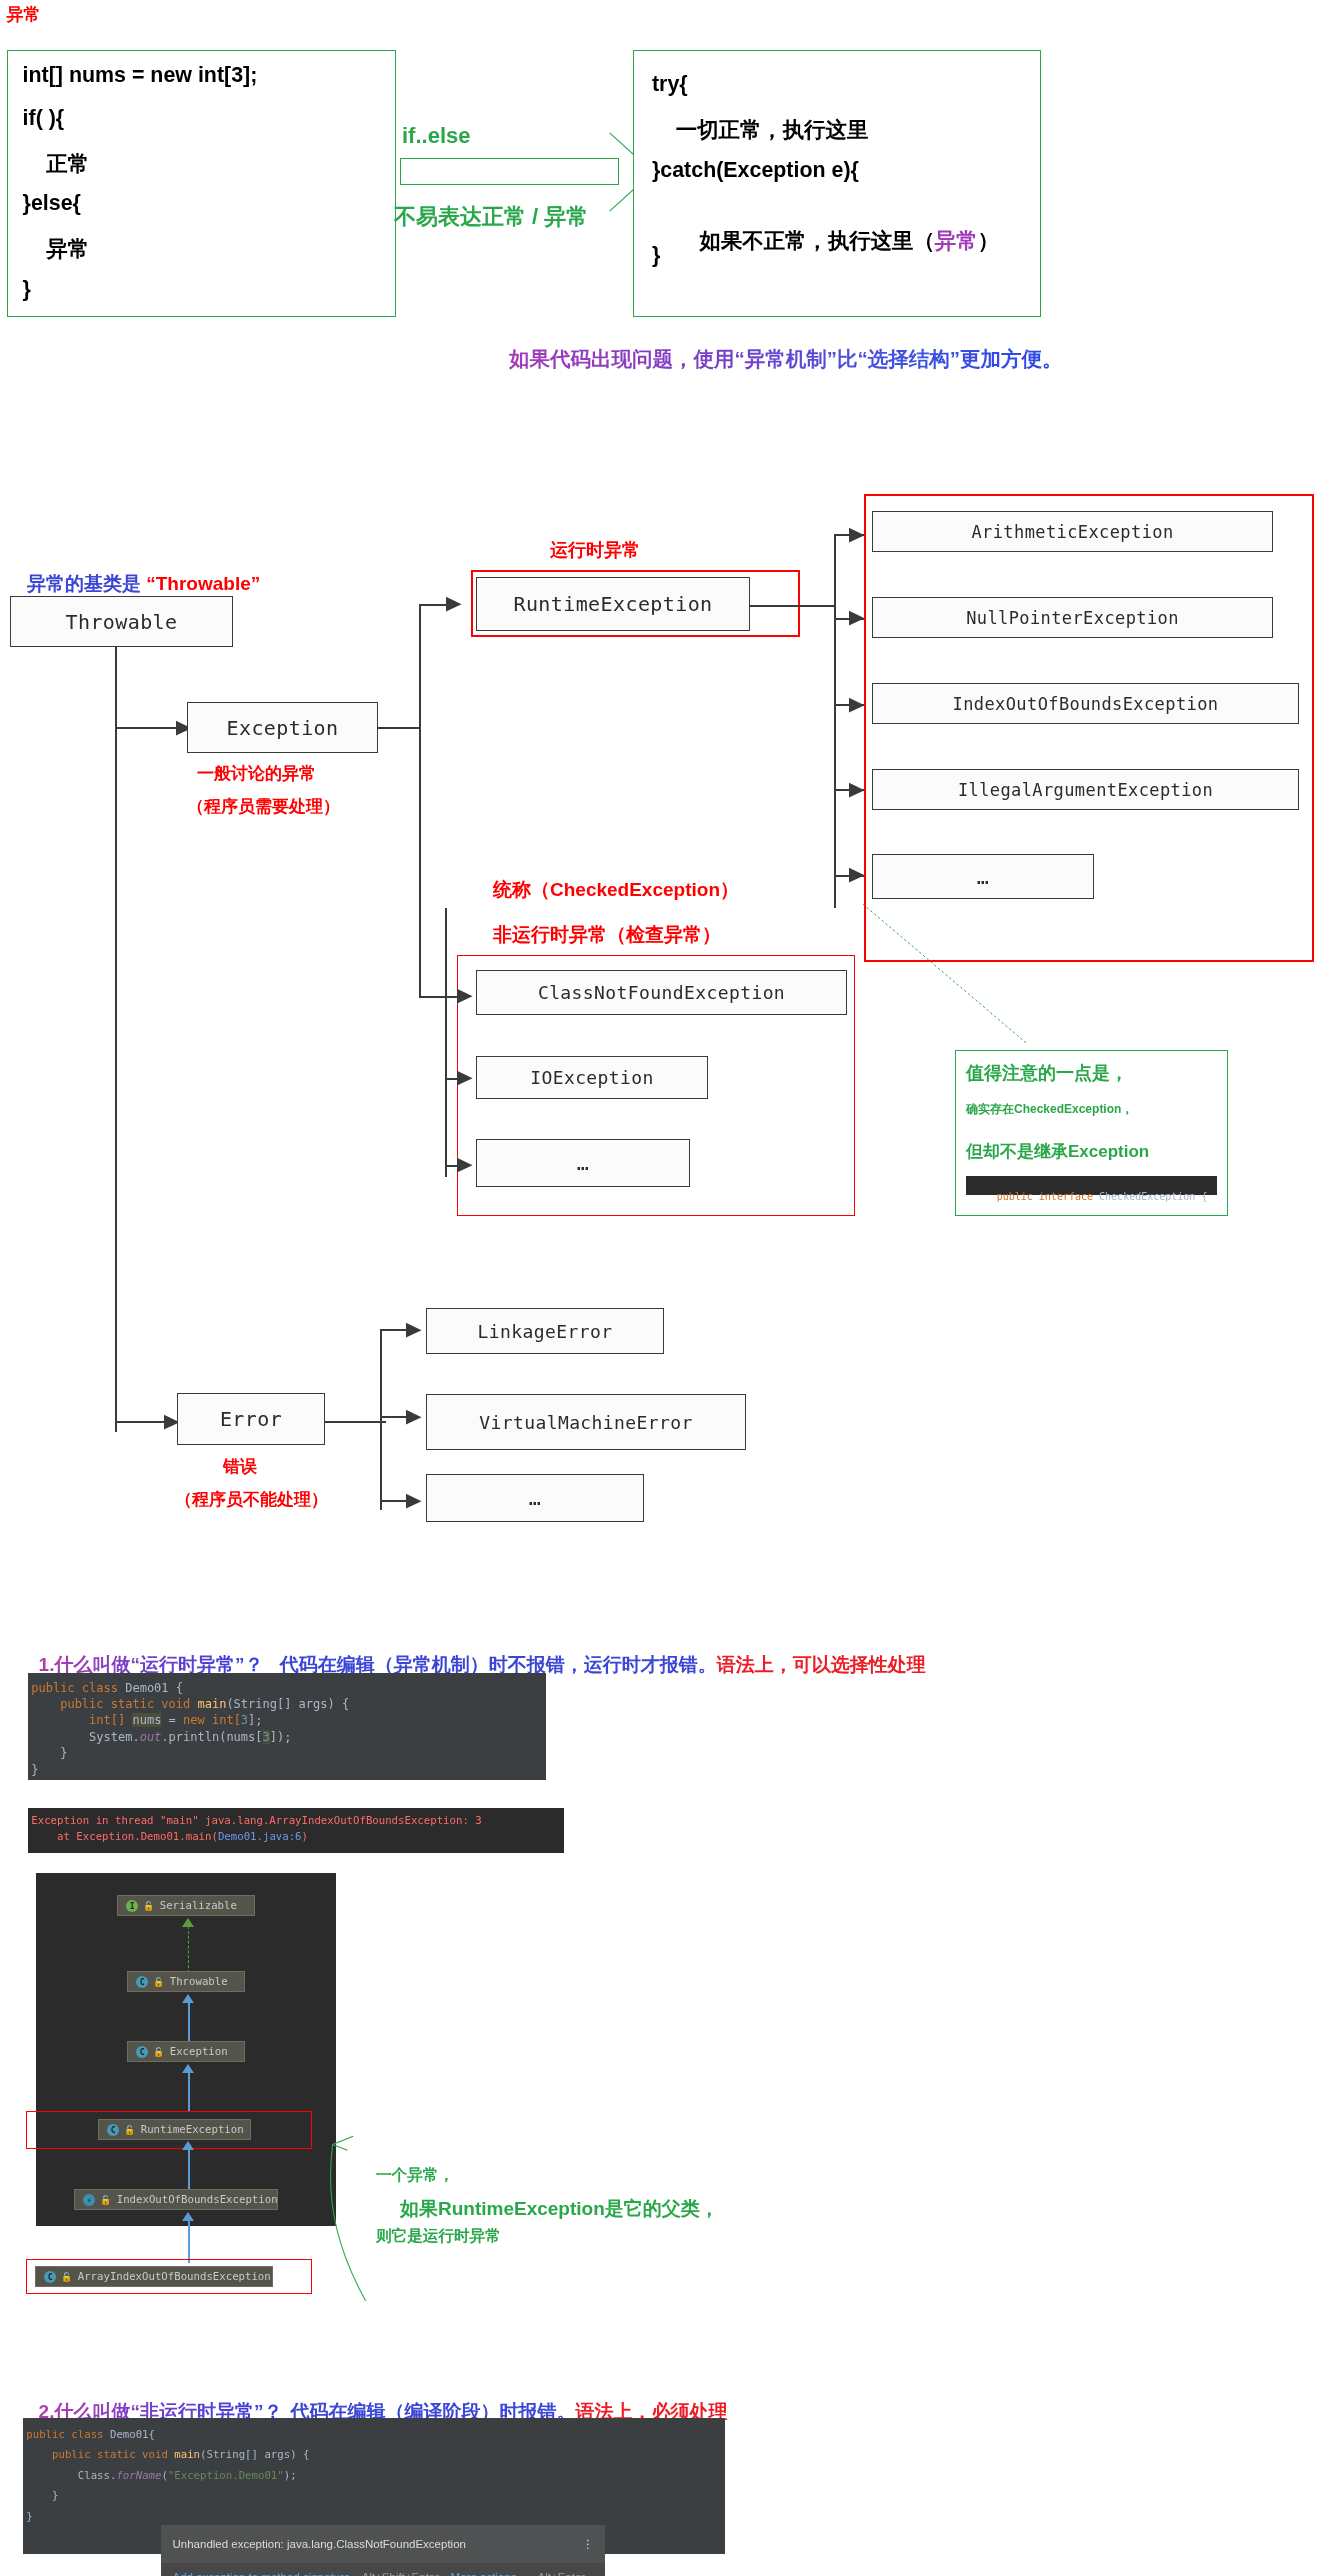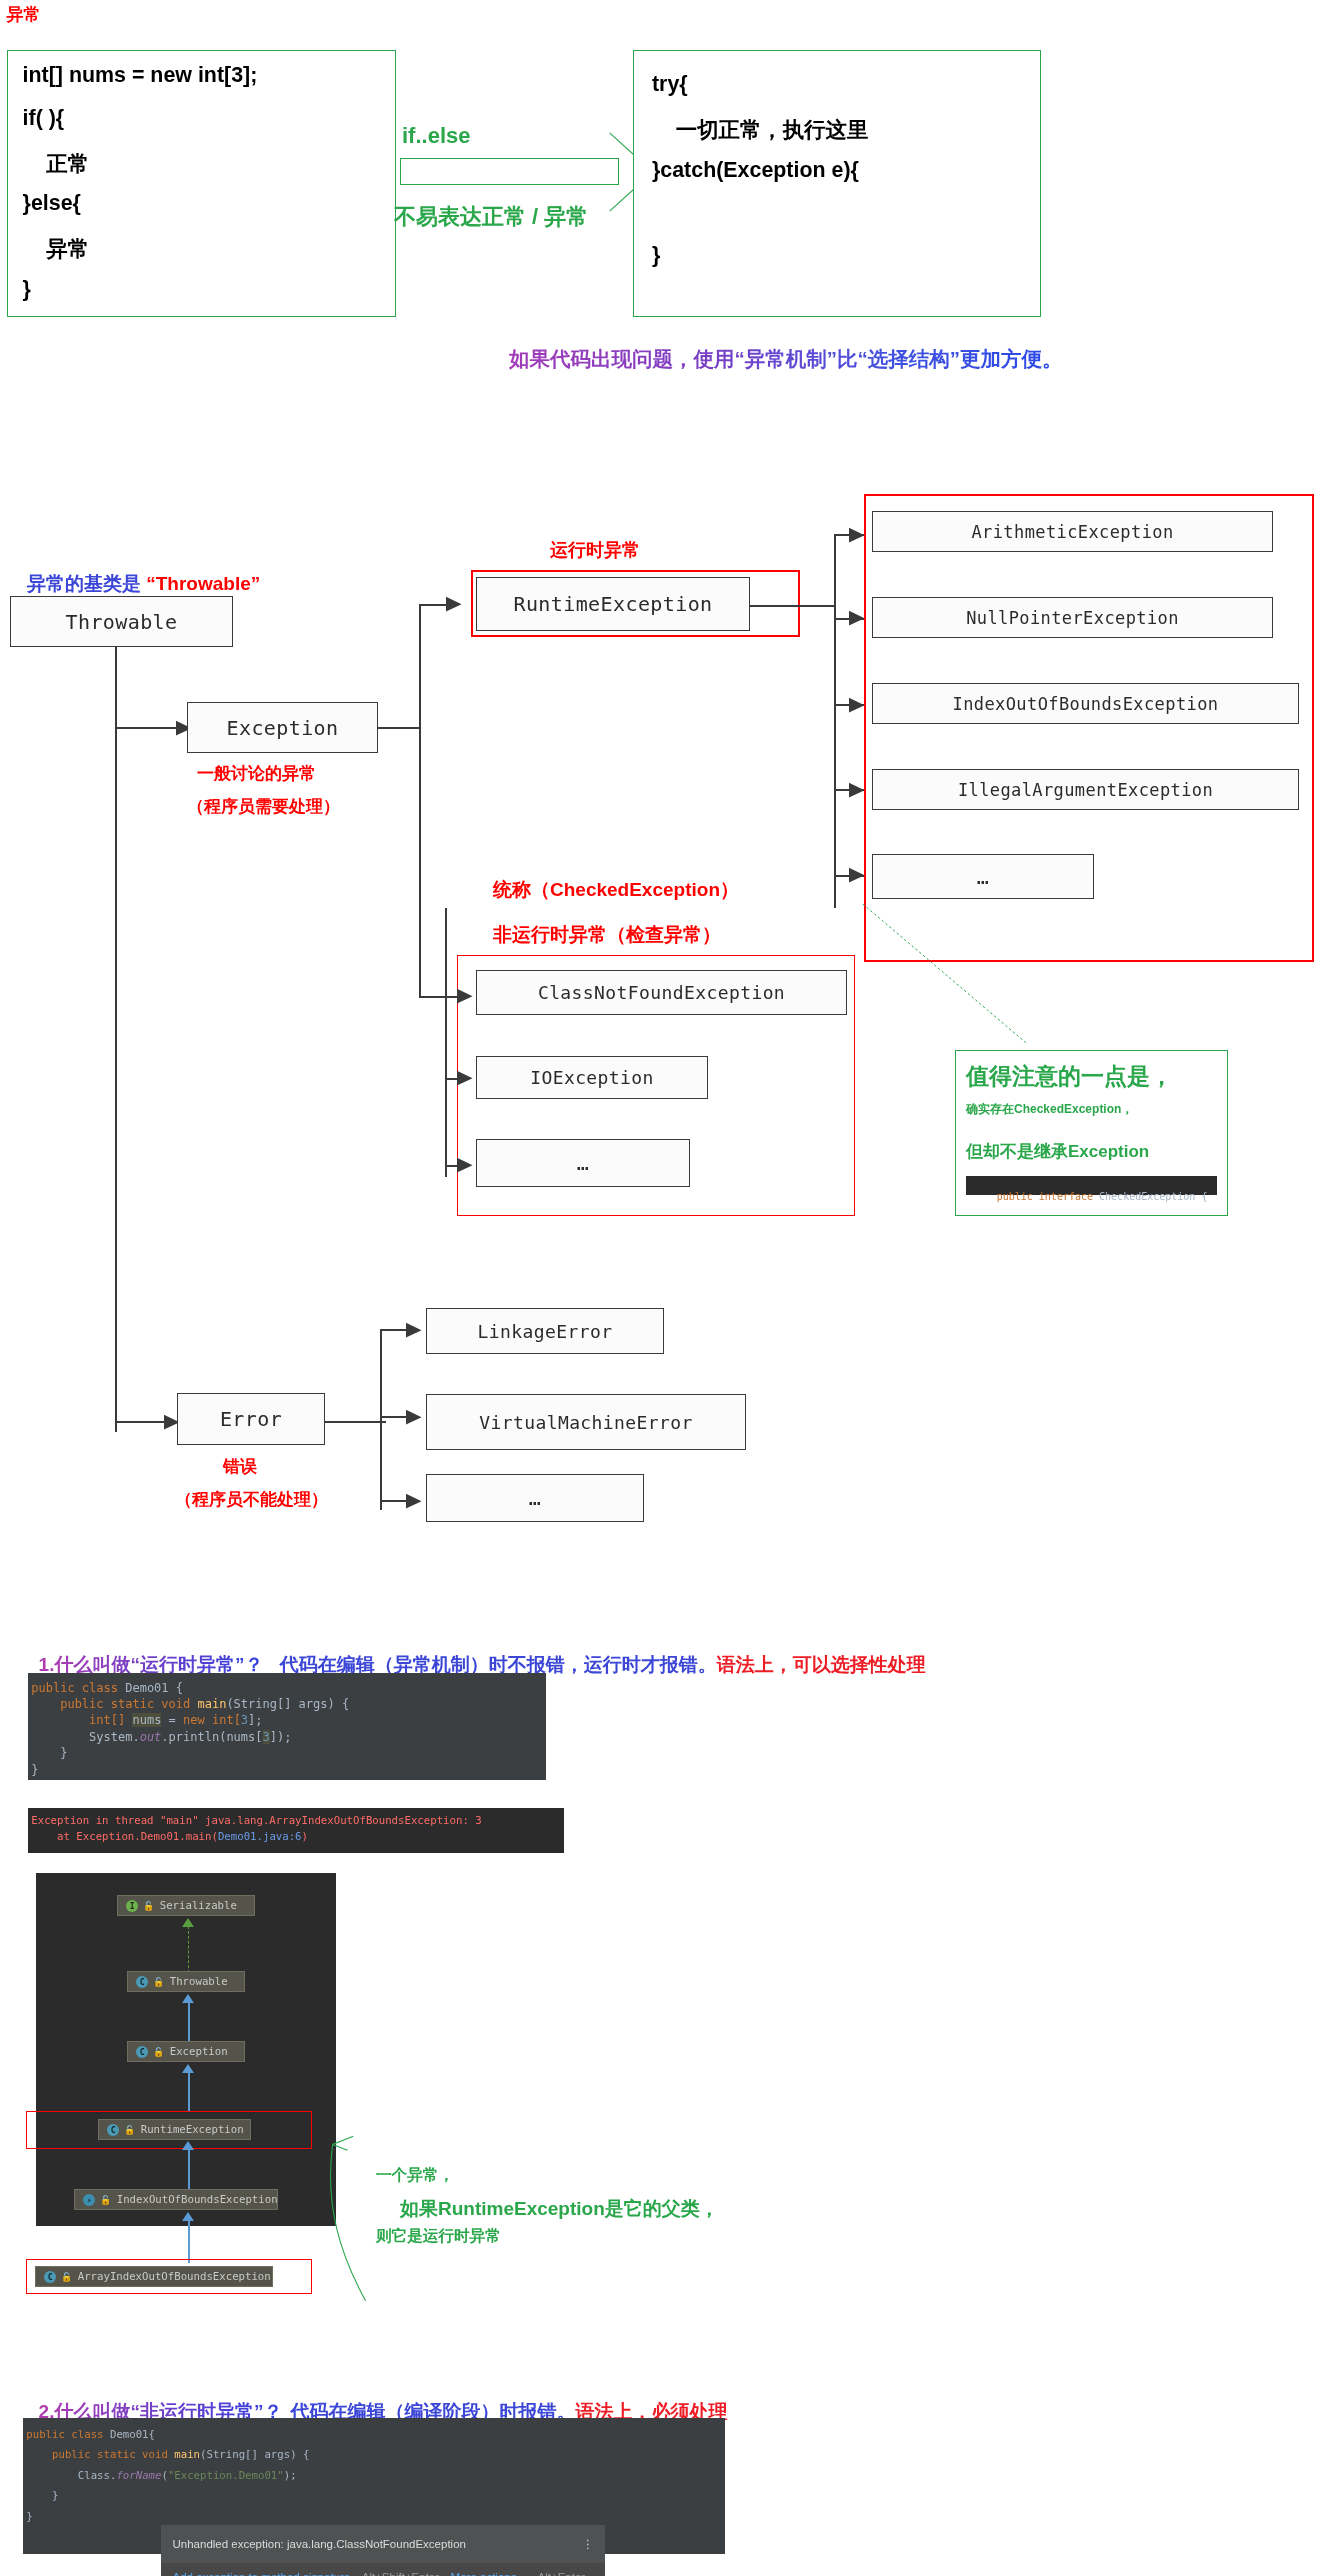--- a/index.html
+++ b/index.html
@@ -99,20 +99,23 @@
 <div class="abs arrowbody" style="left:400px;top:158px;width:219px;height:27px;"></div>
 <svg class="abs" style="left:608px;top:131px;" width="49" height="82" viewBox="0 0 60 100">
   <polyline points="2,2 55,50 2,98" fill="none" stroke="#2aa74a" stroke-width="1.4"></polyline>
 </svg>
 <div class="abs green-b" style="left:394px;top:202px;font-size:22px;">不易表达正常 / 异常</div>
 
 <div class="abs codebox" style="left:633px;top:50px;width:408px;height:267px;">
   <div class="codeline abs" style="left:18px;top:21.4px;font-size:21.4px;">try{</div>
   <div class="codeline abs" style="left:18px;top:64px;font-size:21.4px;">    一切正常，执行这里</div>
   <div class="codeline abs" style="left:18px;top:107px;font-size:21.4px;">}catch(Exception e){</div>
+  <div class="codeline abs" style="left:18px;top:150px;font-size:21.4px;">
+    <span>    如果不正常，执行这里（</span><span style="color:#a23bb8;">异常</span><span>）</span>
+  </div>
   <div class="codeline abs" style="left:18px;top:192px;font-size:21.4px;">}</div>
 </div>
 
 <div class="abs grad" style="left:509px;top:345px;font-size:20.5px;">如果代码出现问题，使用“异常机制”比“选择结构”更加方便。</div>
 
 <div class="abs" style="left:16.4px;top:549px;font-size:19px;white-space:pre;">
   <span class="blue-b">异常的基类是 </span><span class="h-red">“Throwable”</span>
 </div>
 
 <div class="abs cbox" style="left:10px;top:596px;width:223px;height:51px;font-size:20px;">Throwable</div>
@@ -191,21 +194,21 @@
   </svg>
 <div class="hline" style="left:445px;top:1165px;width:20px;"></div>
 <svg class="abs" style="left:457px;top:1157px;" width="16.4" height="16.4" viewBox="0 0 20 20">
     <polygon points="0,1 19,10 0,19" fill="#3a3a3a"></polygon>
   </svg>
 
 <svg class="abs" style="left:863px;top:904px;" width="205" height="148" viewBox="0 0 250 180">
   <line x1="0" y1="0" x2="200" y2="170" stroke="#2aa74a" stroke-width="1.2" stroke-dasharray="3,3"></line>
 </svg>
 <div class="abs" style="left:955px;top:1050px;width:271px;height:164px;border:1.2px solid #2aa74a;background:#fff;"></div>
-<div class="abs green-b" style="left:966px;top:1061px;font-size:23px;">值得注意的一点是，</div>
+<div class="abs green-b" style="left:966px;top:1061px;font-size:18px;">值得注意的一点是，</div>
 <div class="abs green-b" style="left:966px;top:1101px;font-size:12px;">确实存在CheckedException，</div>
 <div class="abs green-b" style="left:966px;top:1140px;font-size:17px;">但却不是继承Exception</div>
 <div class="abs ide-dark" style="left:966px;top:1176px;width:251px;height:19px;">
   <div style="padding:4.1px 6.6px;font-size:10px;white-space:pre;">
     <span class="kw">public interface </span><span class="id">CheckedException {</span>
   </div>
 </div>
 
 <div class="hline" style="left:115px;top:1421px;width:58px;"></div>
 <svg class="abs" style="left:164px;top:1414px;" width="16.4" height="16.4" viewBox="0 0 20 20">

